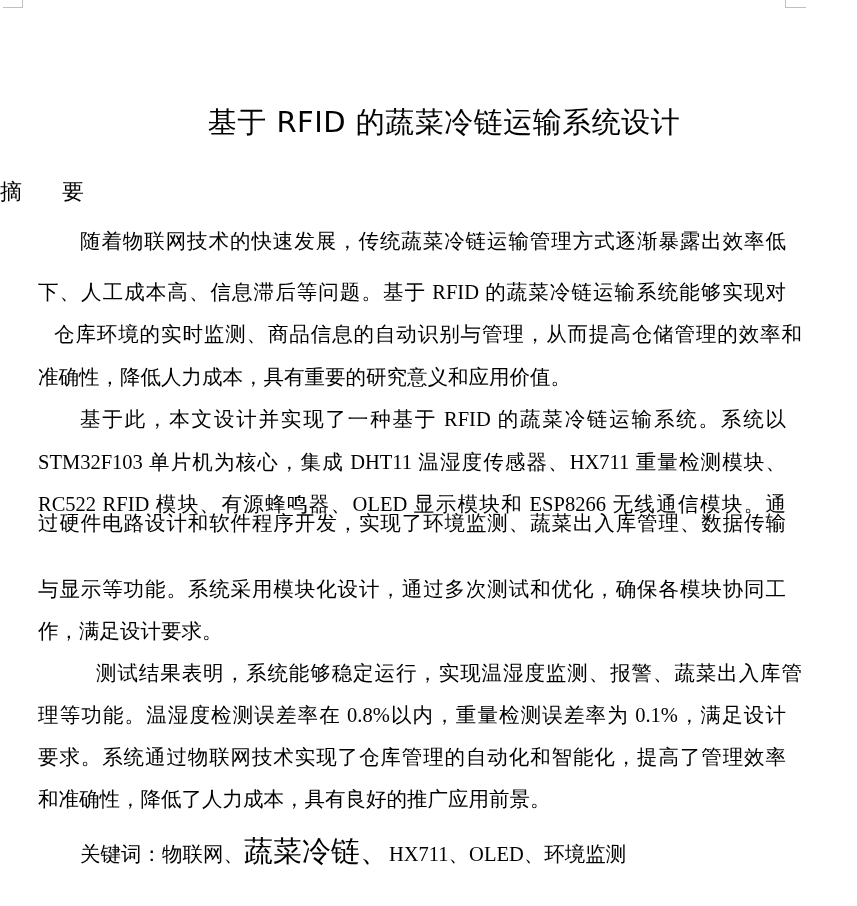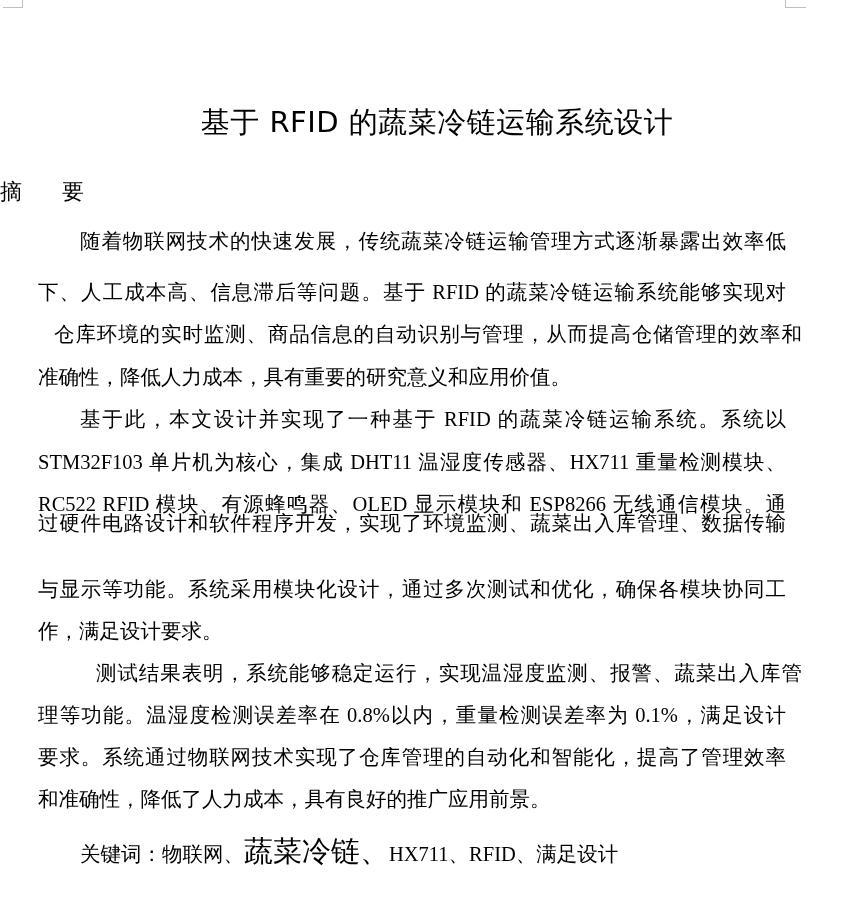--- a/index.html
+++ b/index.html
@@ -31,21 +31,21 @@
     .crop-tr {
       left: 785px;
       top: 0;
       width: 20px;
       height: 7px;
       border-left-width: 1px;
       border-bottom-width: 1px;
     }
     .title {
       position: absolute;
-      left: 5px;
+      left: 12px;
       top: 102px;
       width: 822px;
       text-align: center;
       font-family: "DejaVu Sans", "Liberation Sans", sans-serif;
       font-size: 29px;
       line-height: 40px;
       letter-spacing: 0.5px;
       white-space: nowrap;
       padding-left: 21px;
     }
@@ -117,14 +117,14 @@
 <div class="line" style="top:508px;">过硬件电路设计和软件程序开发，实现了环境监测、蔬菜出入库管理、数据传输</div>
 <div class="line" style="top:574px;">与显示等功能。系统采用模块化设计，通过多次测试和优化，确保各模块协同工</div>
 <div class="line last" style="top:616px;">作，满足设计要求。</div>
 
 <div class="line indent" style="top:658px;margin-left:16px;">测试结果表明，系统能够稳定运行，实现温湿度监测、报警、蔬菜出入库管</div>
 <div class="line" style="top:700px;">理等功能。温湿度检测误差率在 0.8%以内，重量检测误差率为 0.1%，满足设计</div>
 <div class="line" style="top:742px;">要求。系统通过物联网技术实现了仓库管理的自动化和智能化，提高了管理效率</div>
 <div class="line last" style="top:784px;">和准确性，降低了人力成本，具有良好的推广应用前景。</div>
 
 <div class="keywords">
-  <span>关键词：</span><span>物联网、</span><span class="big">蔬菜冷链、</span><span>HX711、RFID、满足设计</span>
+  <span>关键词：</span><span>物联网、</span><span class="big">蔬菜冷链、</span><span>HX711、OLED、环境监测</span>
 </div>
 
 </body></html>

